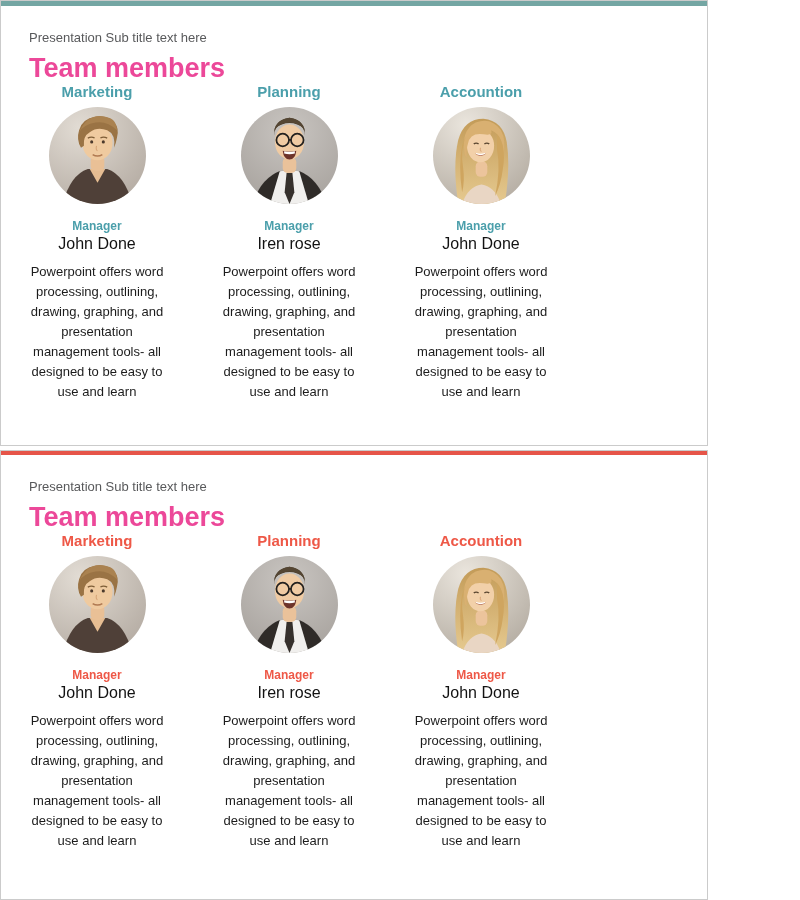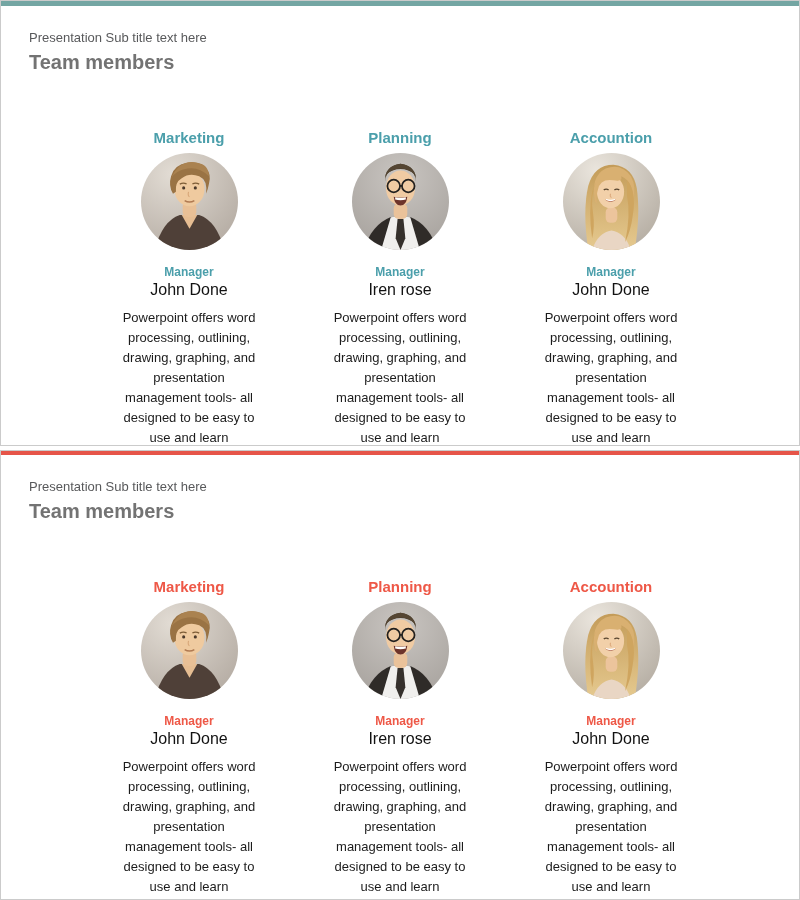--- a/index.html
+++ b/index.html
@@ -1,50 +1,47 @@
 <!DOCTYPE html>
 <html><head>
 <meta charset="utf-8">
 <style>
   html,body{margin:0;padding:0;background:#ffffff;}
   body{width:800px;height:900px;overflow:hidden;font-family:"Liberation Sans",sans-serif;}
 
   .slide{
     box-sizing:border-box;
-    width:800px;
+    width:708px;
     background:#ffffff;
     border:1px solid #cbcbcb;
     position:relative;
   }
   .slide--teal{height:446px;margin-bottom:4px;}
   .slide--red{height:450px;}
 
   .accent-bar{height:5px;background:var(--bar,#74a6a3);}
   .slide--red .accent-bar{height:4px;}
 
   .slide-header{padding:24px 0 0 28px;}
   .subtitle{
     font-size:13px;
     line-height:16px;
     color:#58595b;
   }
   .title{
-    margin:1px 0 0 0;
-    font-size:20px;
+    margin:7px 0 0 0;
+    font-size:27px;
     line-height:30px;
     font-weight:bold;
-    color:#737373;
+    color:#ec4899;
     letter-spacing:0;
   }
 
   .cards{
     display:flex;
-    justify-content:center;
-    gap:19px;
-    margin-top:52px;
   }
   .card{width:192px;text-align:center;}
 
   .dept{
     font-size:15px;
     font-weight:bold;
     line-height:18px;
     color:var(--accent,#4b9fab);
   }
   .avatar{

